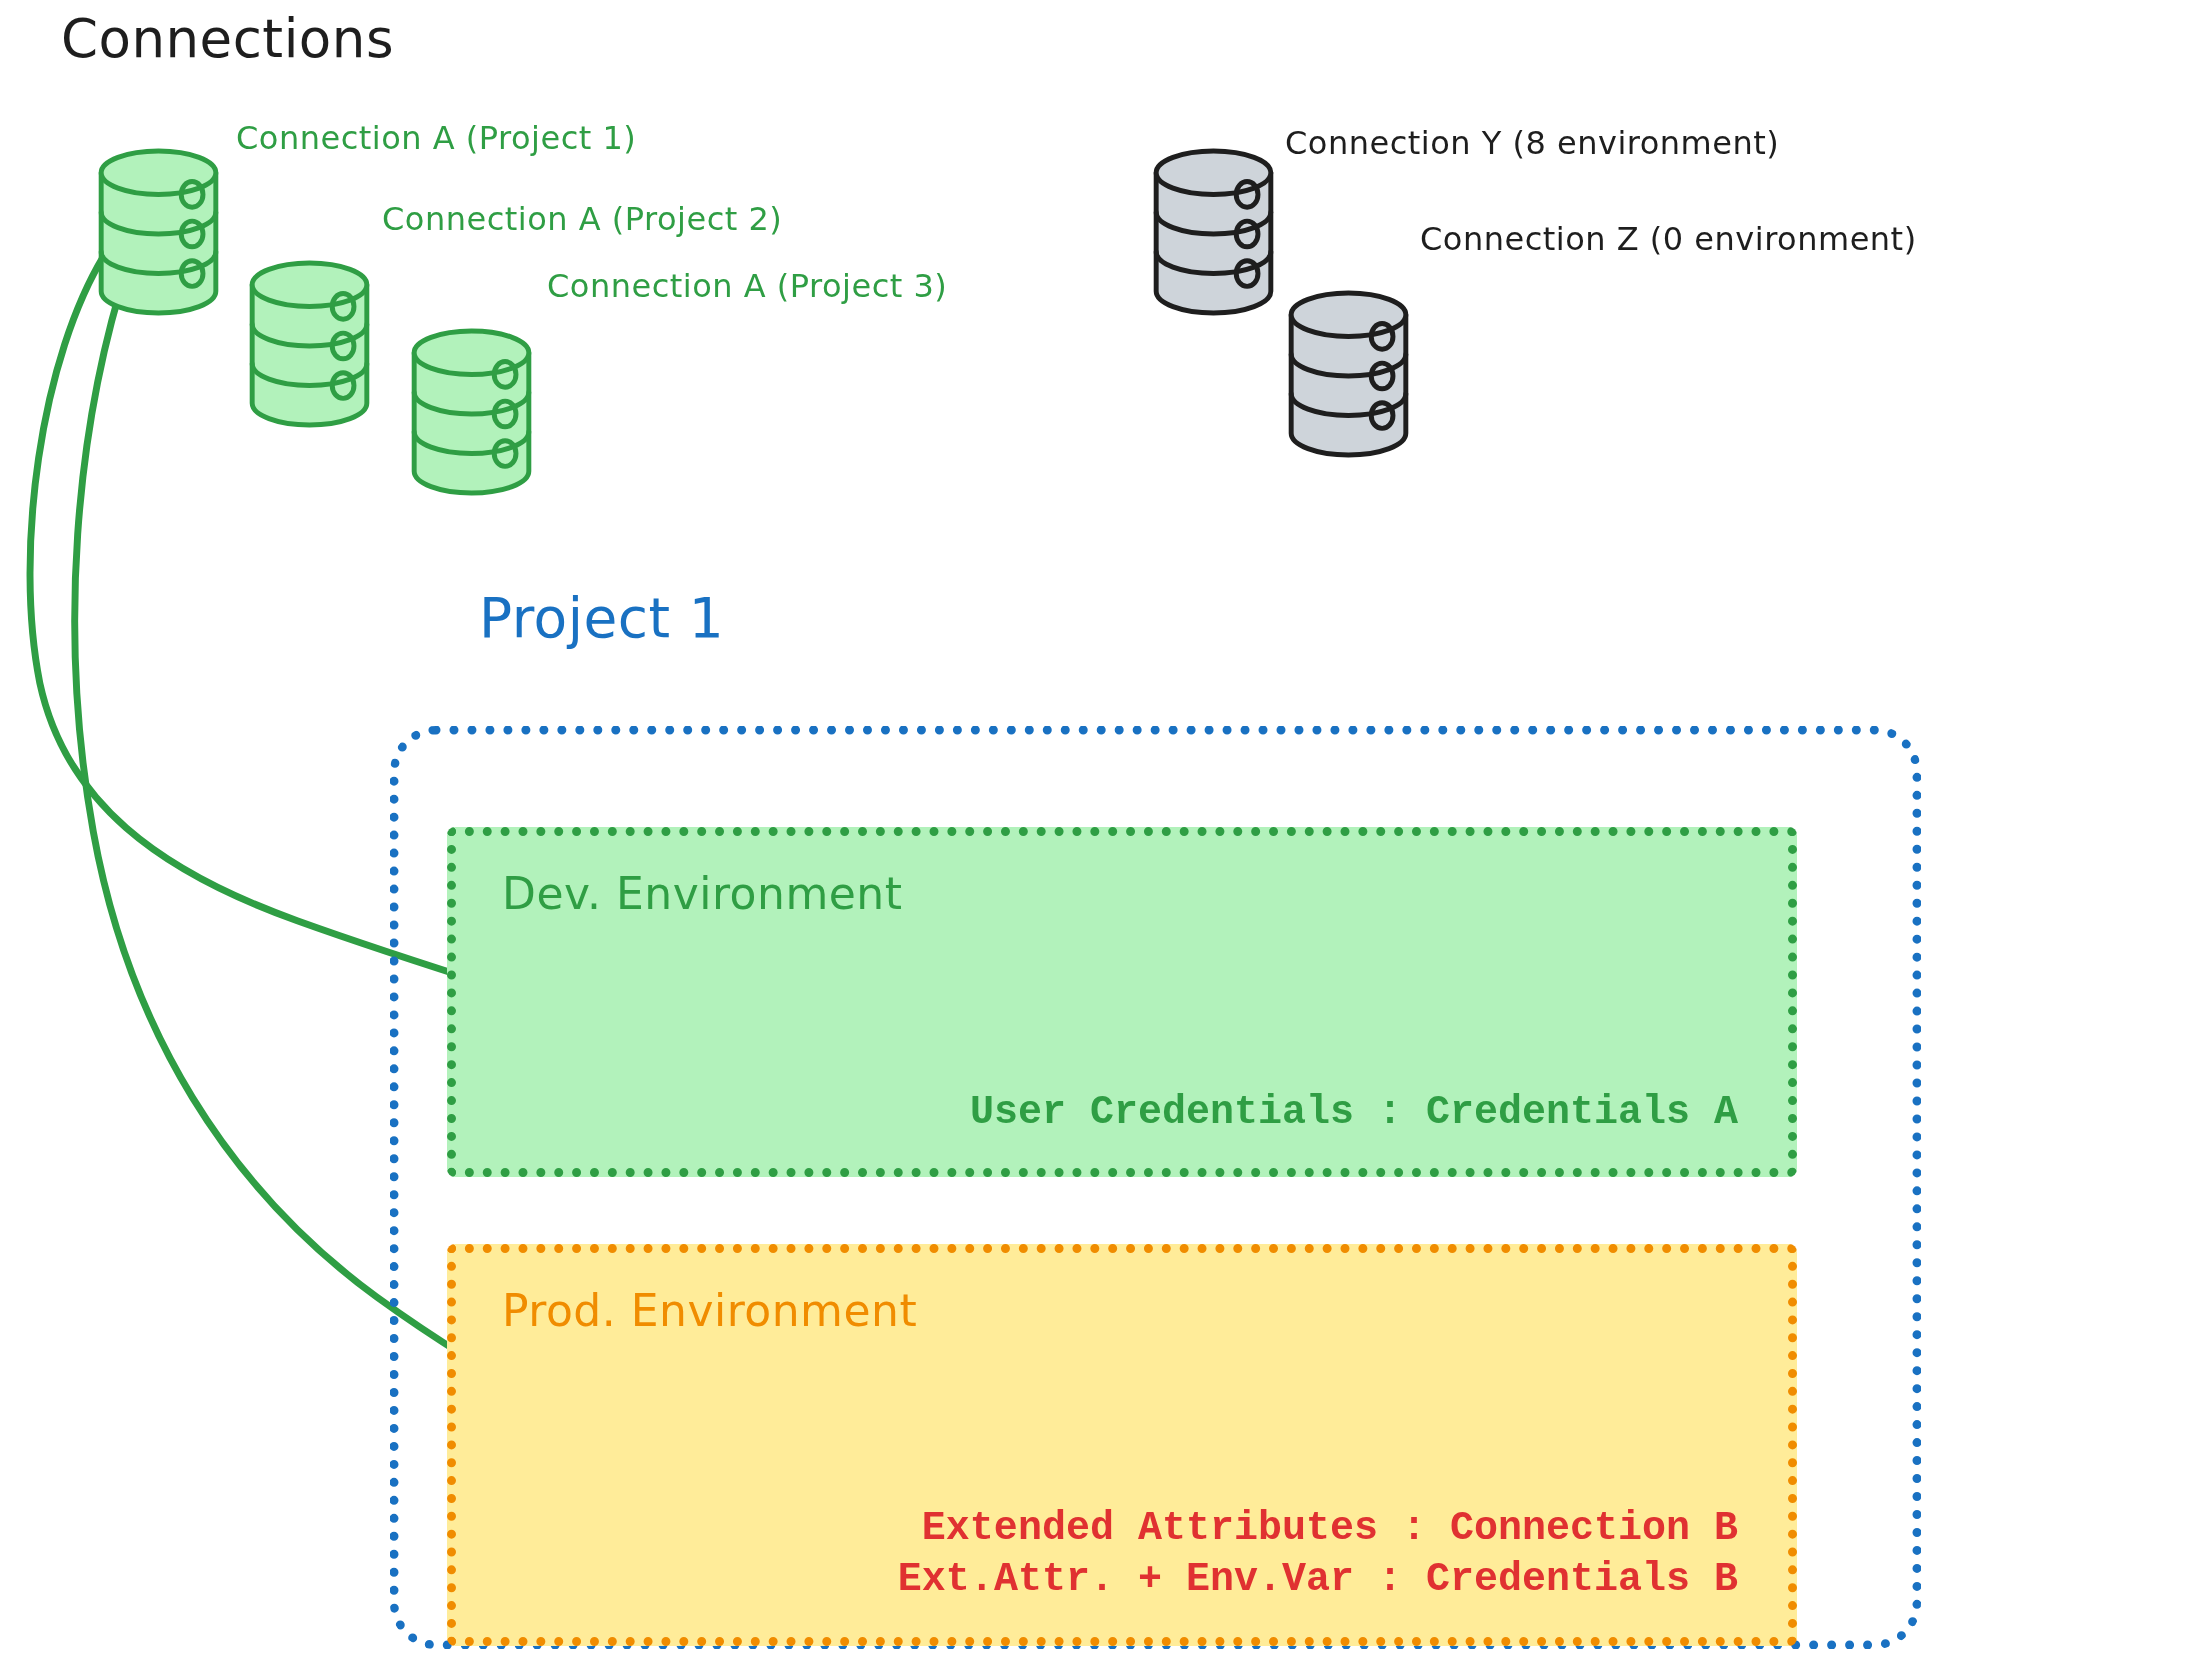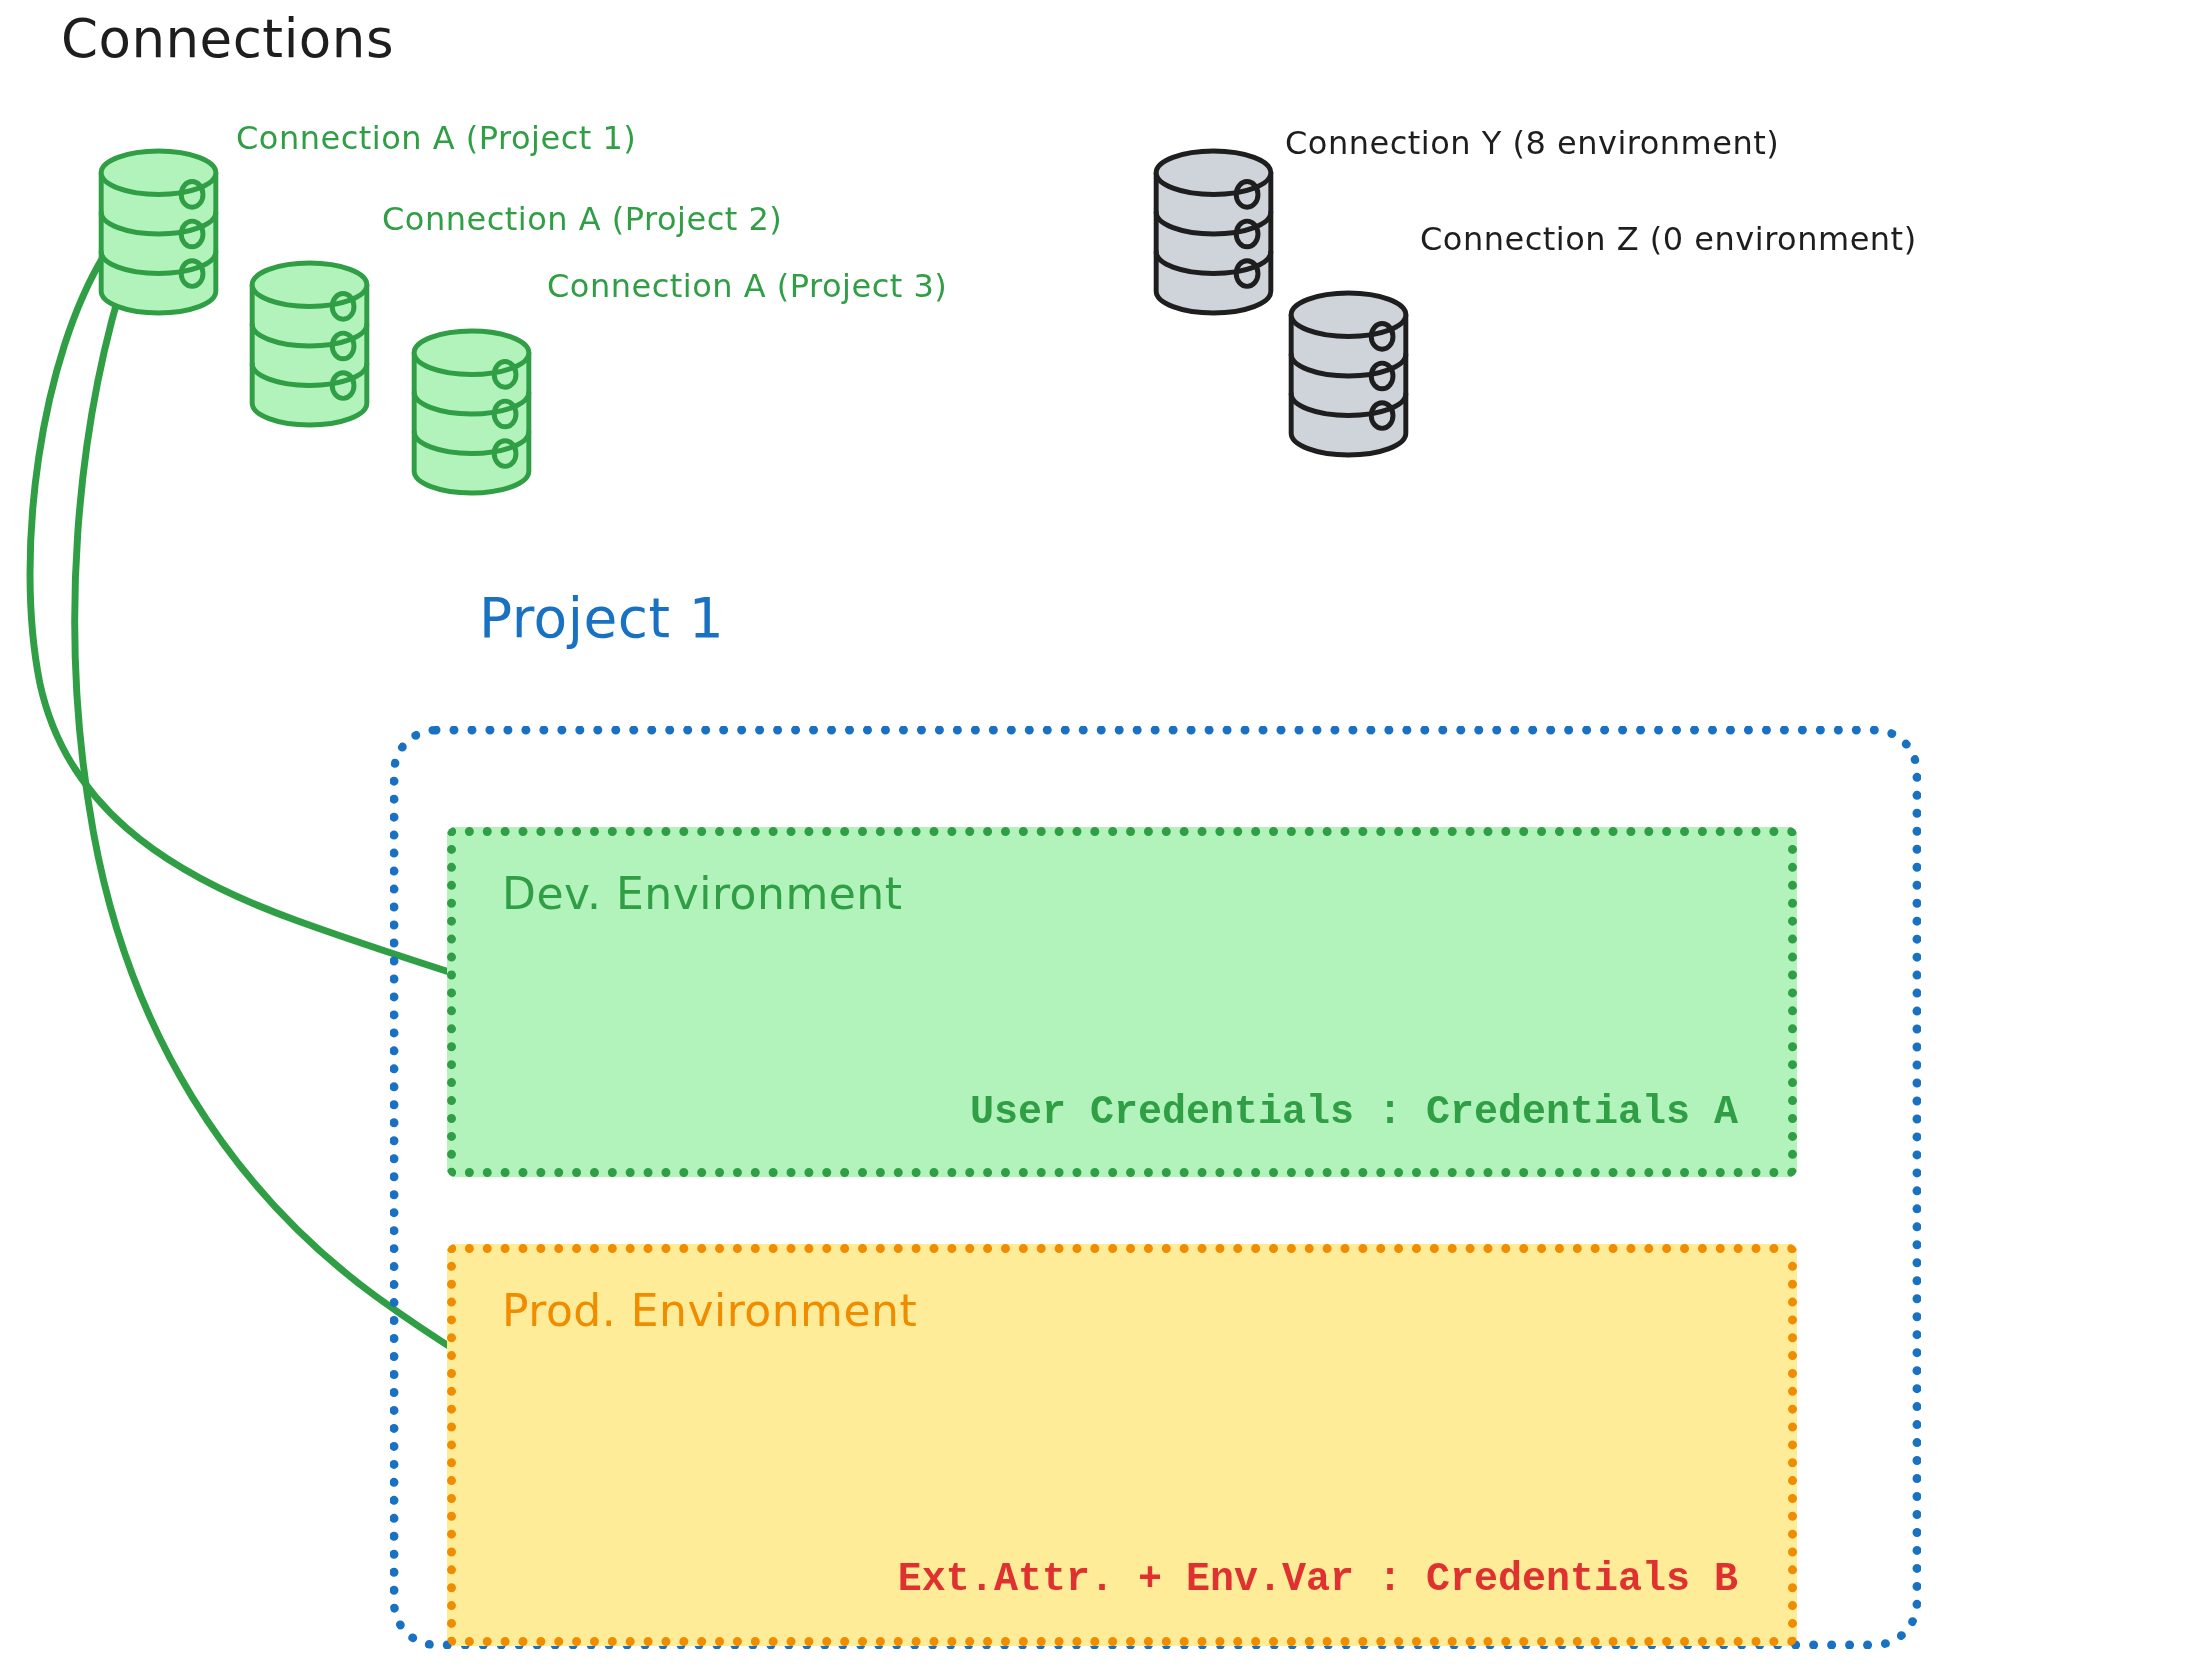--- a/index.html
+++ b/index.html
@@ -264,18 +264,19 @@
   <div class="env-box" id="dev-box">
     <div class="env-title hand">Dev. Environment</div>
     <div class="env-lines mono">
       <div>User Credentials : Credentials A</div>
     </div>
   </div>
 
   <div class="env-box" id="prod-box">
     <div class="env-title hand">Prod. Environment</div>
     <div class="env-lines mono">
+      <div>Extended Attributes : Connection B</div>
       <div>Ext.Attr. + Env.Var : Credentials B</div>
     </div>
   </div>
 
 </div>
 
 
 </body></html>

